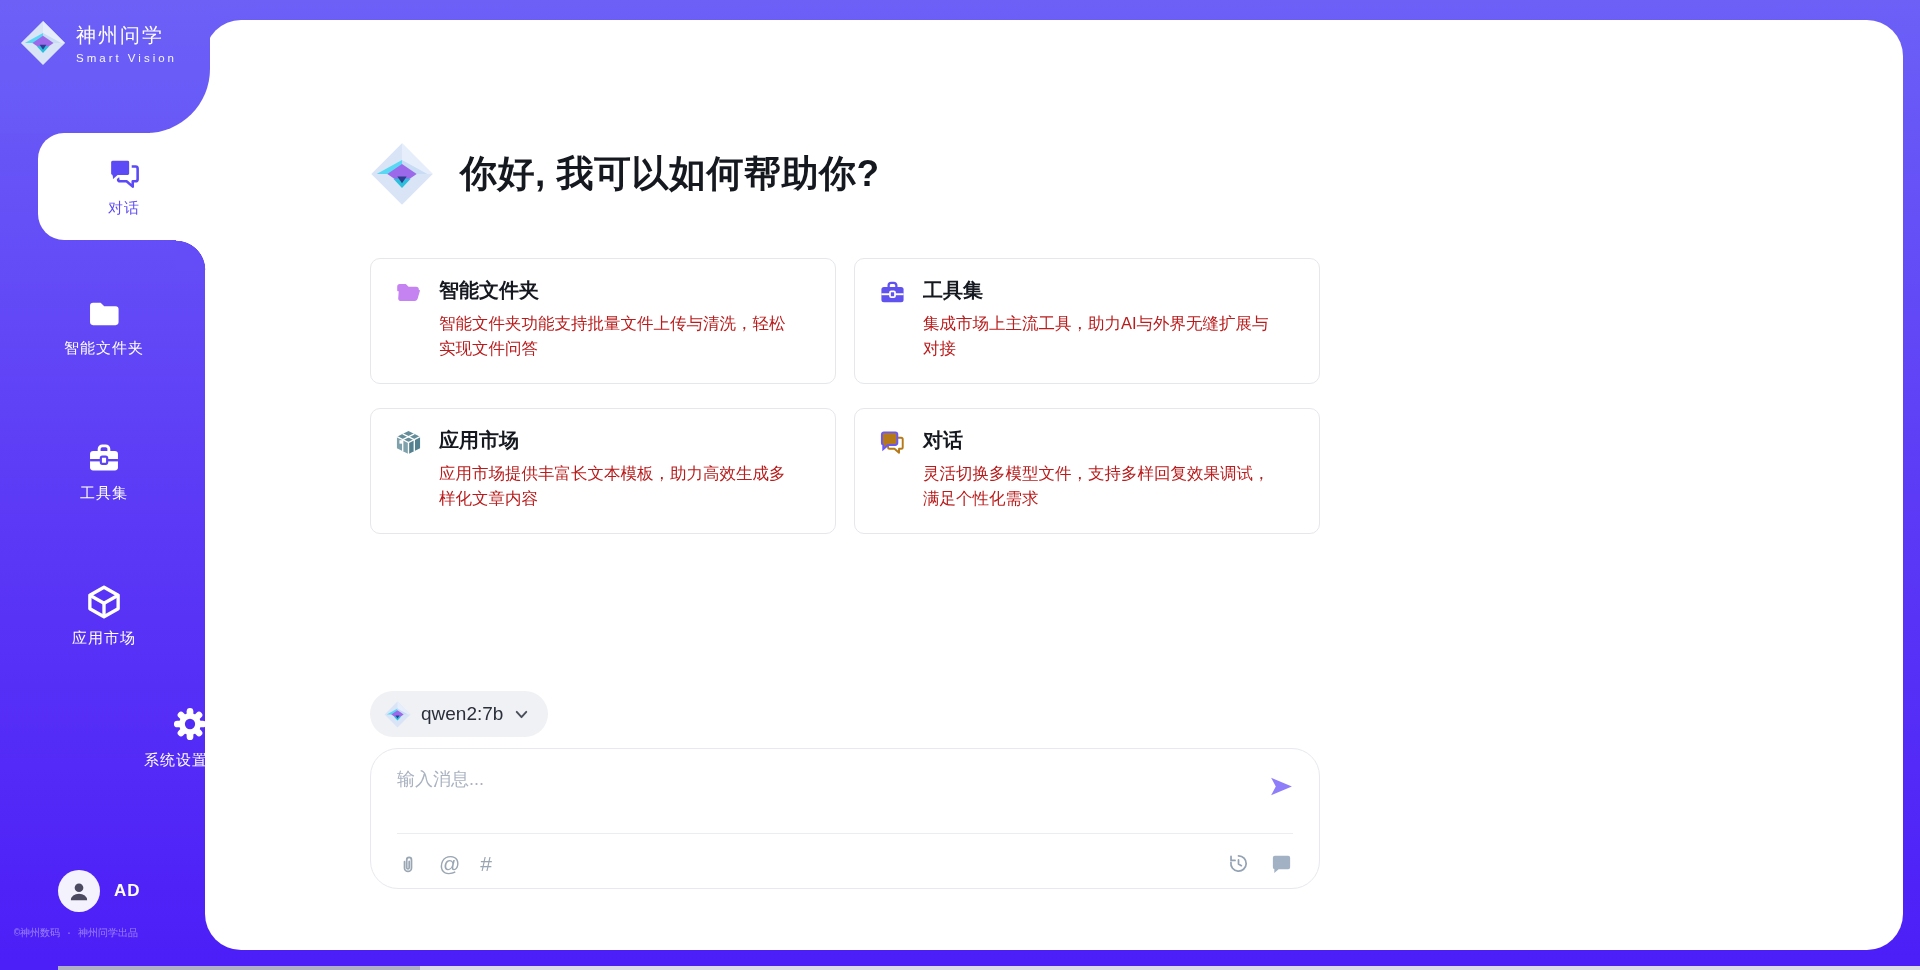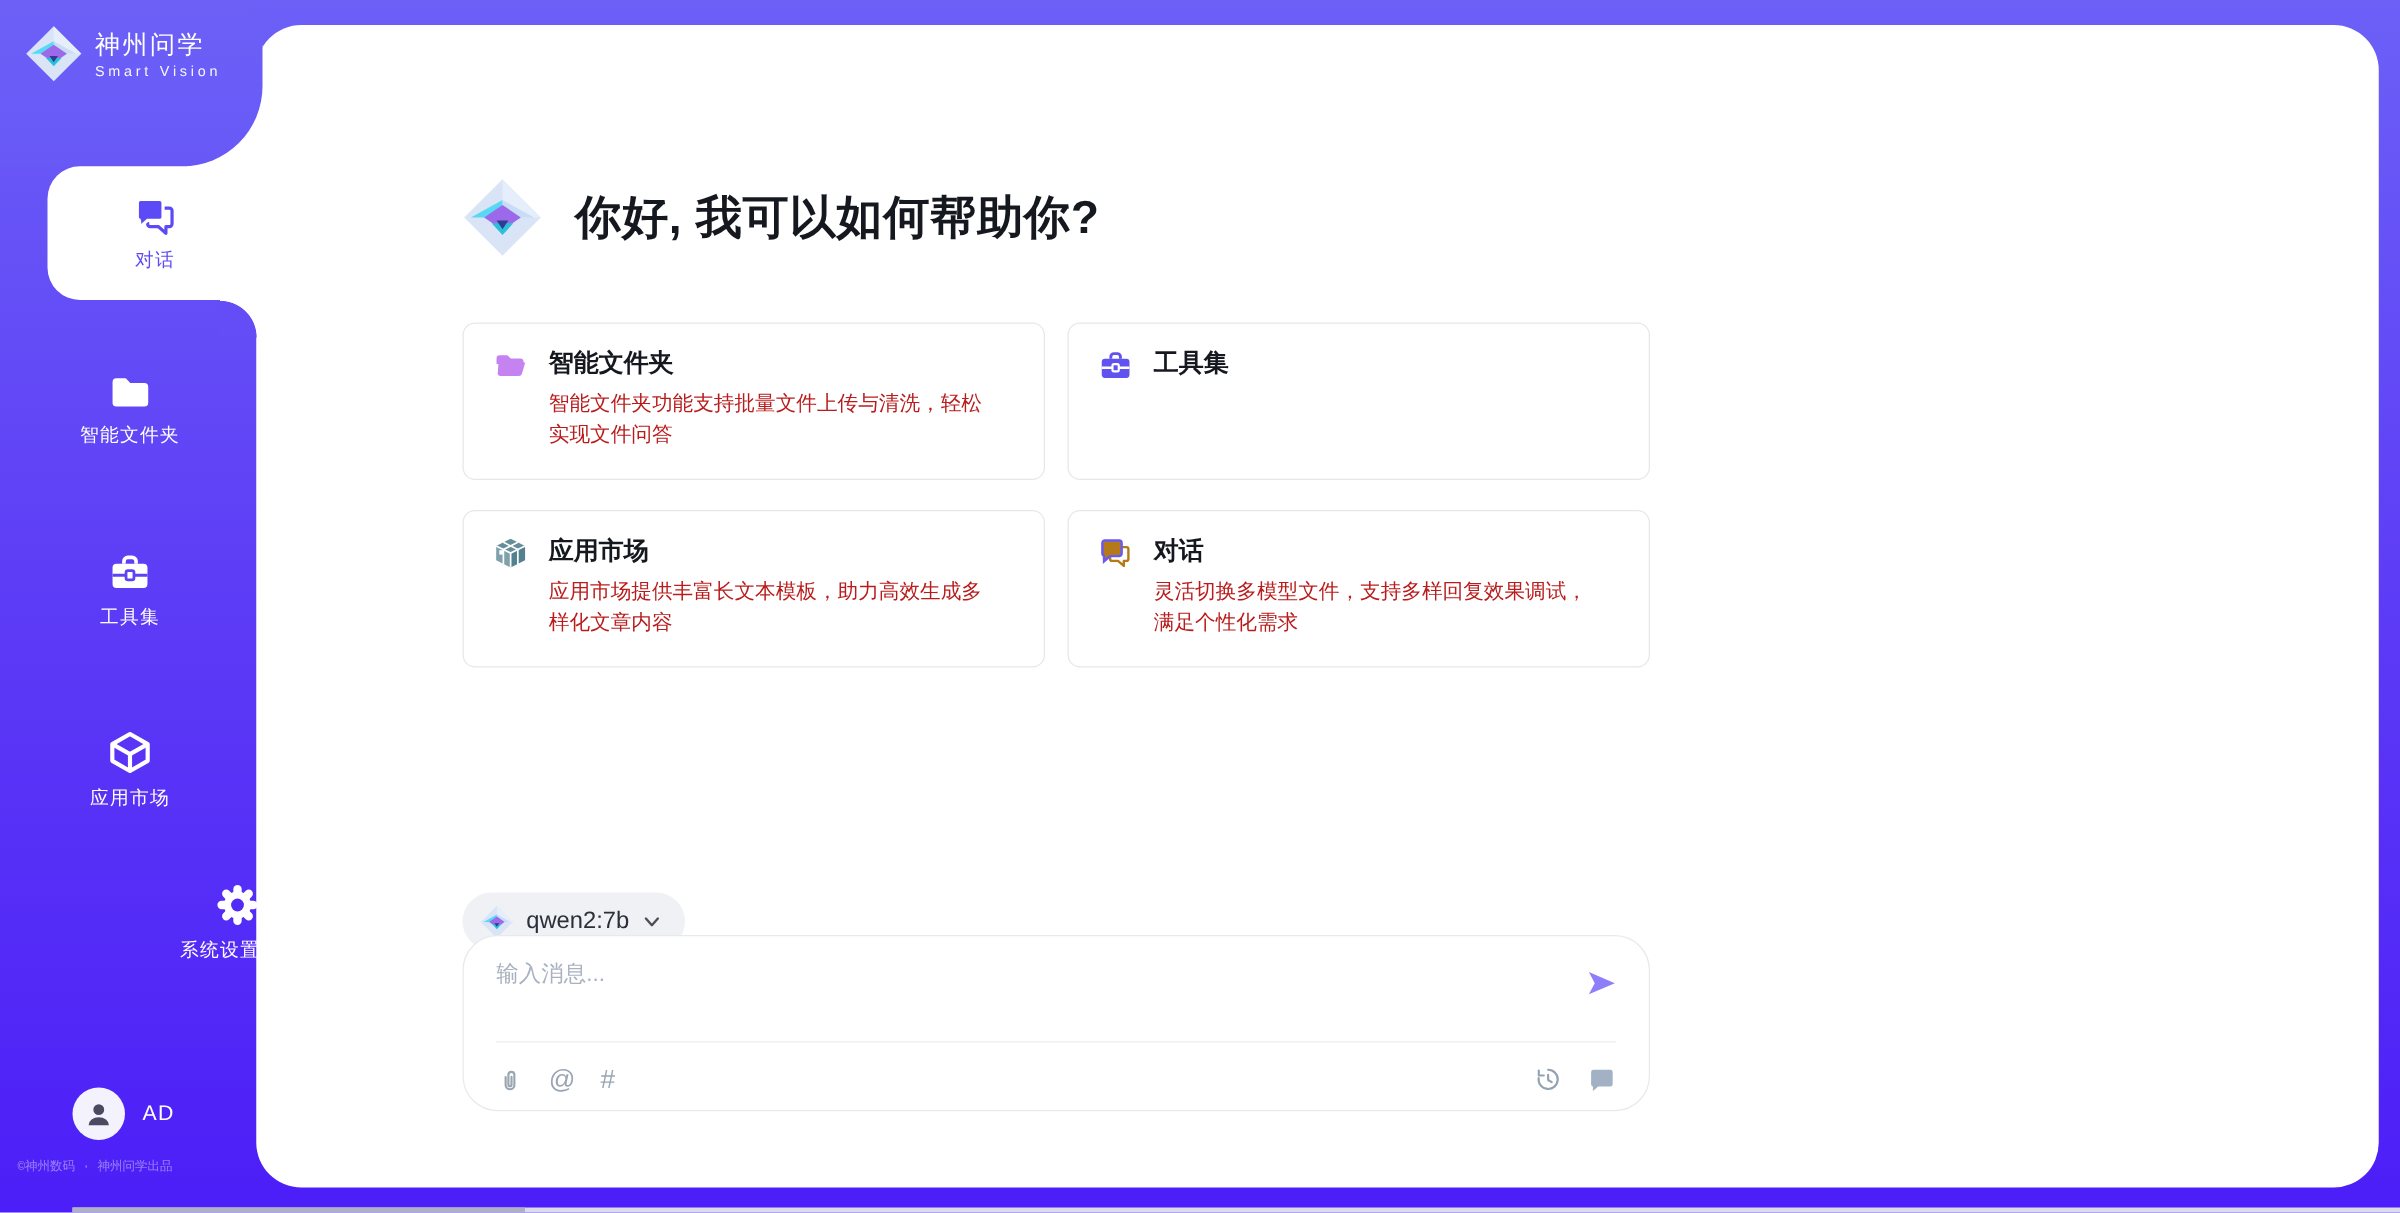--- a/index.html
+++ b/index.html
@@ -27,42 +27,42 @@
   .gem { display:block; }
   .nav-item { position:absolute; left:0; width:208px; display:flex; flex-direction:column;
     align-items:center; gap:9px; color:#fff; cursor:pointer; }
   .nav-item .nav-label { font-size:15px; letter-spacing:1px; }
   .active-tab .nav-label { font-size:15px; font-weight:500; letter-spacing:1px; }
   .nav-folder { top:296px; } .nav-toolbox { top:441px; } .nav-cube { top:584px; } .nav-gear { top:706px;align-items:flex-end; }
   .nav-gear { --icon-hole:#532BF7; }
   .user-row { position:absolute; left:58px; top:870px; display:flex; align-items:center; gap:14px; cursor:pointer; }
   .avatar { width:42px; height:42px; border-radius:50%; background:#F4F2FC;
     display:flex; align-items:center; justify-content:center; }
-  .user-name { color:#fff; font-size:17px; font-weight:400; letter-spacing:1px; }
+  .user-name { color:#fff; font-size:17px; font-weight:700; letter-spacing:1px; }
   .copyright { position:absolute; left:14px; top:926px; color:rgba(255,255,255,.42); font-size:10px;font-family:Liberation Mono, monospace; }
 
   
   .hscroll-track { position:absolute; left:58px; right:0; bottom:0; height:4px; background:#DCDCE9; }
   .hscroll-thumb { position:absolute; left:0; top:0; width:362px; height:4px; background:#AFAFC6; }
 
   
   .greeting-row { position:absolute; left:370px; top:142px; display:flex; align-items:center; gap:26px; }
   .greeting-text { font-size:37px; font-weight:700; color:#15181E; letter-spacing:.5px; }
 
   .cards { position:absolute; left:370px; top:258px; width:950px;
     display:grid; grid-template-columns:466px 466px; grid-auto-rows:126px; column-gap:18px; row-gap:24px; }
   .card { position:relative; background:#fff; border:1px solid #E5E7EB; border-radius:10px; cursor:pointer; }
   .card-icon { position:absolute; left:24px; top:20px; }
   .card-title { position:absolute; left:68px; top:18px; font-size:20px; font-weight:700; color:#15181E; }
   .card-desc { position:absolute; left:68px; top:52px; width:362px; font-size:16.5px;
     line-height:25px; color:#b91c1c; }
   .c0 { color:#C583F2; } .c1 { color:#6052EE; } .c2 { color:#54818F; } .c3 { color:#B5791A; }
 
   .model-pill { position:absolute; left:370px; top:691px; height:46px; border-radius:23px;
-    background:#F0F1F5; display:inline-flex; align-items:center; gap:10px; padding:0 18px 0 14px; cursor:pointer;margin-top:23px; }
+    background:#F0F1F5; display:inline-flex; align-items:center; gap:10px; padding:0 18px 0 14px; cursor:pointer; }
   .model-name { font-size:19px; color:#2A2F3A; }
 
   .composer { position:absolute; left:370px; top:748px; width:950px; height:141px;
     background:#fff; border:1px solid #E7E9EE; border-radius:28px; }
   .composer textarea { position:absolute; left:26px; top:18px; width:820px; height:56px;
     border:none; outline:none; resize:none; background:transparent; font-size:18px; color:#374151;
     font-family:inherit; }
   .composer textarea::placeholder { color:#A9B2C0; }
   .send-btn { position:absolute; right:24px; top:24px; color:#8F7EF9; background:none; border:none; cursor:pointer; }
   .composer-divider { position:absolute; left:26px; right:26px; top:84px; height:1px; background:#EBEDF1; }
@@ -199,20 +199,21 @@
     </svg>
     <div class="card-title">智能文件夹</div>
     <div class="card-desc">智能文件夹功能支持批量文件上传与清洗，轻松实现文件问答</div>
   </div>
 
   <div class="card c1">
     <svg class="card-icon" width="27" height="27" viewBox="0 0 28 28" style="--box-bg:#fff">
         <use href="#sym-toolbox"></use>
       </svg>
     <div class="card-title">工具集</div>
+    <div class="card-desc">集成市场上主流工具，助力AI与外界无缝扩展与对接</div>
   </div>
 
   <div class="card c2">
     <svg class="card-icon" width="27" height="27" viewBox="0 0 28 28">
       <polygon points="14,2 26,8 14,14 2,8" fill="currentColor" opacity=".9"></polygon>
       <polygon points="2,8 14,14 14,26 2,20" fill="currentColor" opacity=".75"></polygon>
       <polygon points="26,8 26,20 14,26 14,14" fill="currentColor"></polygon>
       <g stroke="#fff" stroke-width="1.4" fill="none">
         <path d="M2 8 L14 14 L26 8"></path>
         <path d="M14 14 V26"></path>

